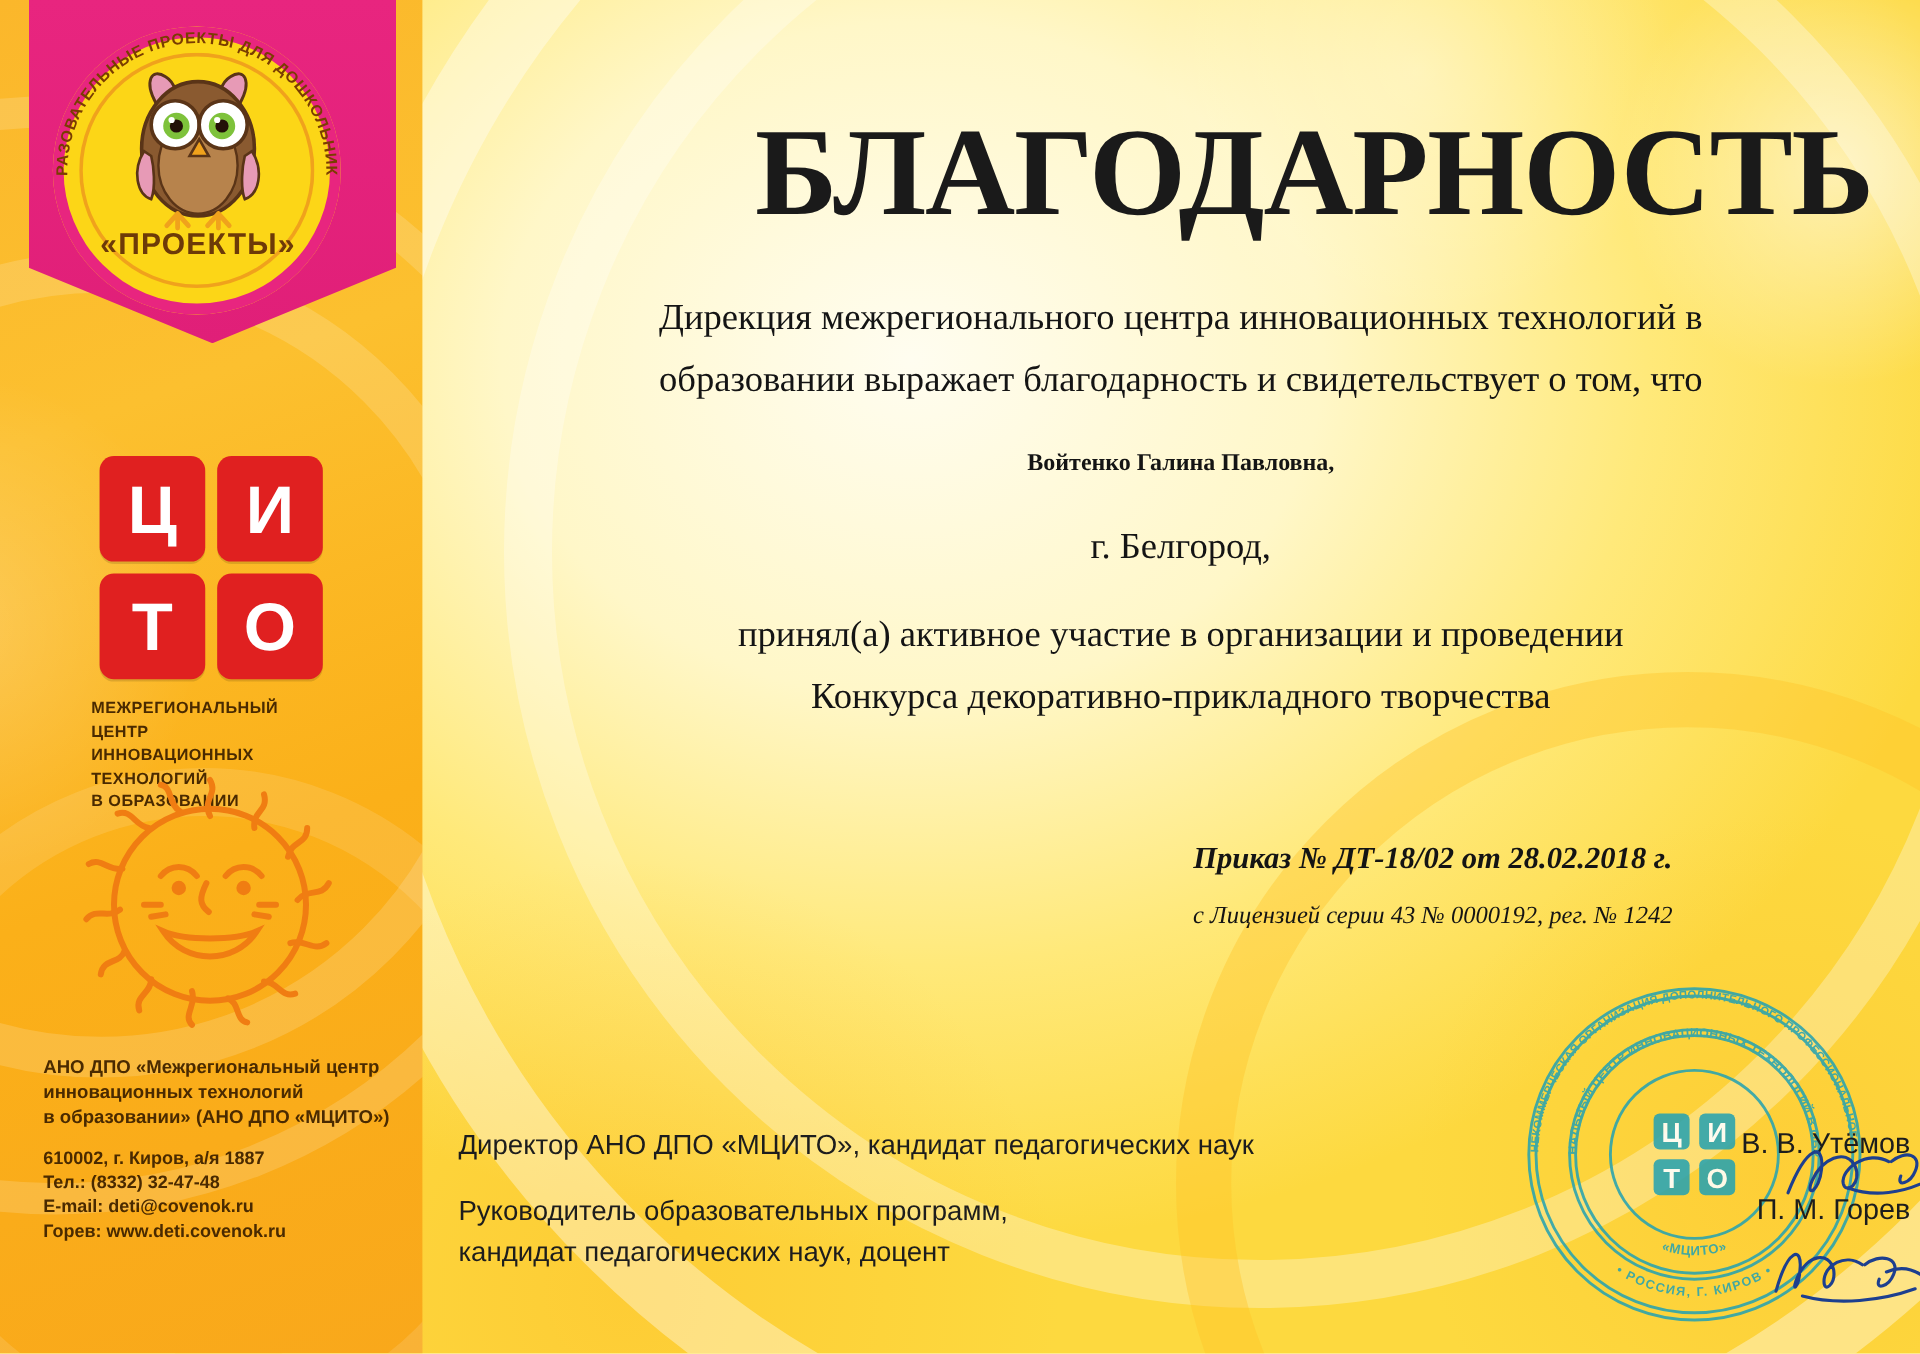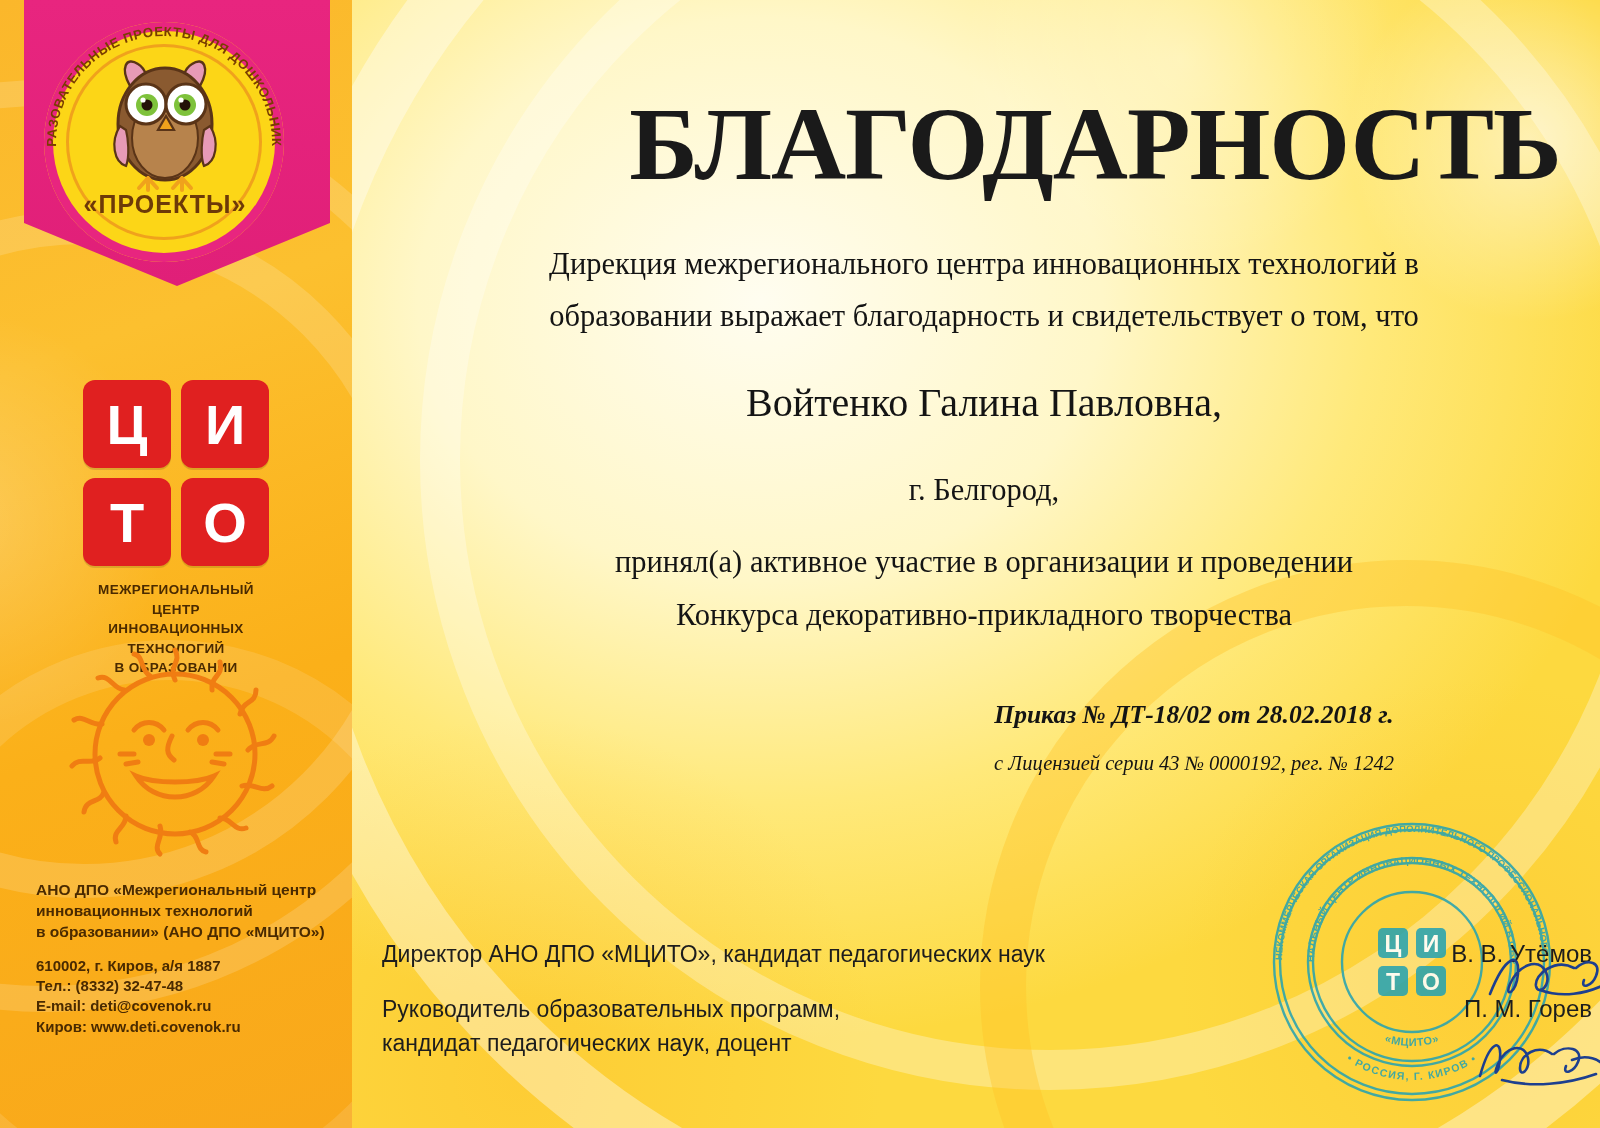--- a/index.html
+++ b/index.html
@@ -136,21 +136,20 @@
     align-items: center;
     justify-content: center;
     color: #fff;
     font-family: "Liberation Sans", sans-serif;
     font-weight: bold;
     font-size: 56px;
     box-shadow: 0 2px 0 rgba(0,0,0,.12);
   }
   .cito-caption {
     margin-top: 14px;
-    text-align: center;
     font-family: "Liberation Sans", sans-serif;
     font-weight: bold;
     font-size: 13.5px;
     line-height: 1.45;
     letter-spacing: .4px;
     color: #4a2a00;
   }
 
   
   .sun {
@@ -194,22 +193,22 @@
   .body-text {
     position: absolute;
     left: 52px; top: 238px;
     width: 1160px;
     text-align: center;
     font-size: 30.5px;
     line-height: 1.72;
     color: #141414;
   }
   .body-text .name {
-    font-weight: normal;
-    font-size: 40px;
+    font-weight: bold;
+    font-size: 20px;
     display: block;
     margin: 26px 0 26px;
   }
   .body-text .city { display: block; margin-bottom: 20px; }
   .body-text .line { display: block; }
 
   .order-block {
     position: absolute;
     right: 46px; top: 700px;
     width: 720px;
@@ -374,21 +373,21 @@
 
   <div class="band-foot">
     <div class="blk">
       <div>АНО ДПО «Межрегиональный центр</div>
       <div>инновационных технологий</div>
       <div>в образовании» (АНО ДПО «МЦИТО»)</div>
     </div>
     <div class="sm">610002, г. Киров, а/я 1887</div>
     <div class="sm">Тел.: (8332) 32-47-48</div>
     <div class="sm">E-mail: deti@covenok.ru</div>
-    <div class="sm">Киров: www.deti.covenok.ru</div>
+    <div class="sm">Горев: www.deti.covenok.ru</div>
   </div>
 
   <div class="content">
 
     <div class="title">БЛАГОДАРНОСТЬ</div>
 
     <div class="body-text">
       <span class="line">Дирекция межрегионального центра инновационных технологий в</span>
       <span class="line">образовании выражает благодарность и свидетельствует о том, что</span>
       <span class="name">Войтенко Галина Павловна,</span>

